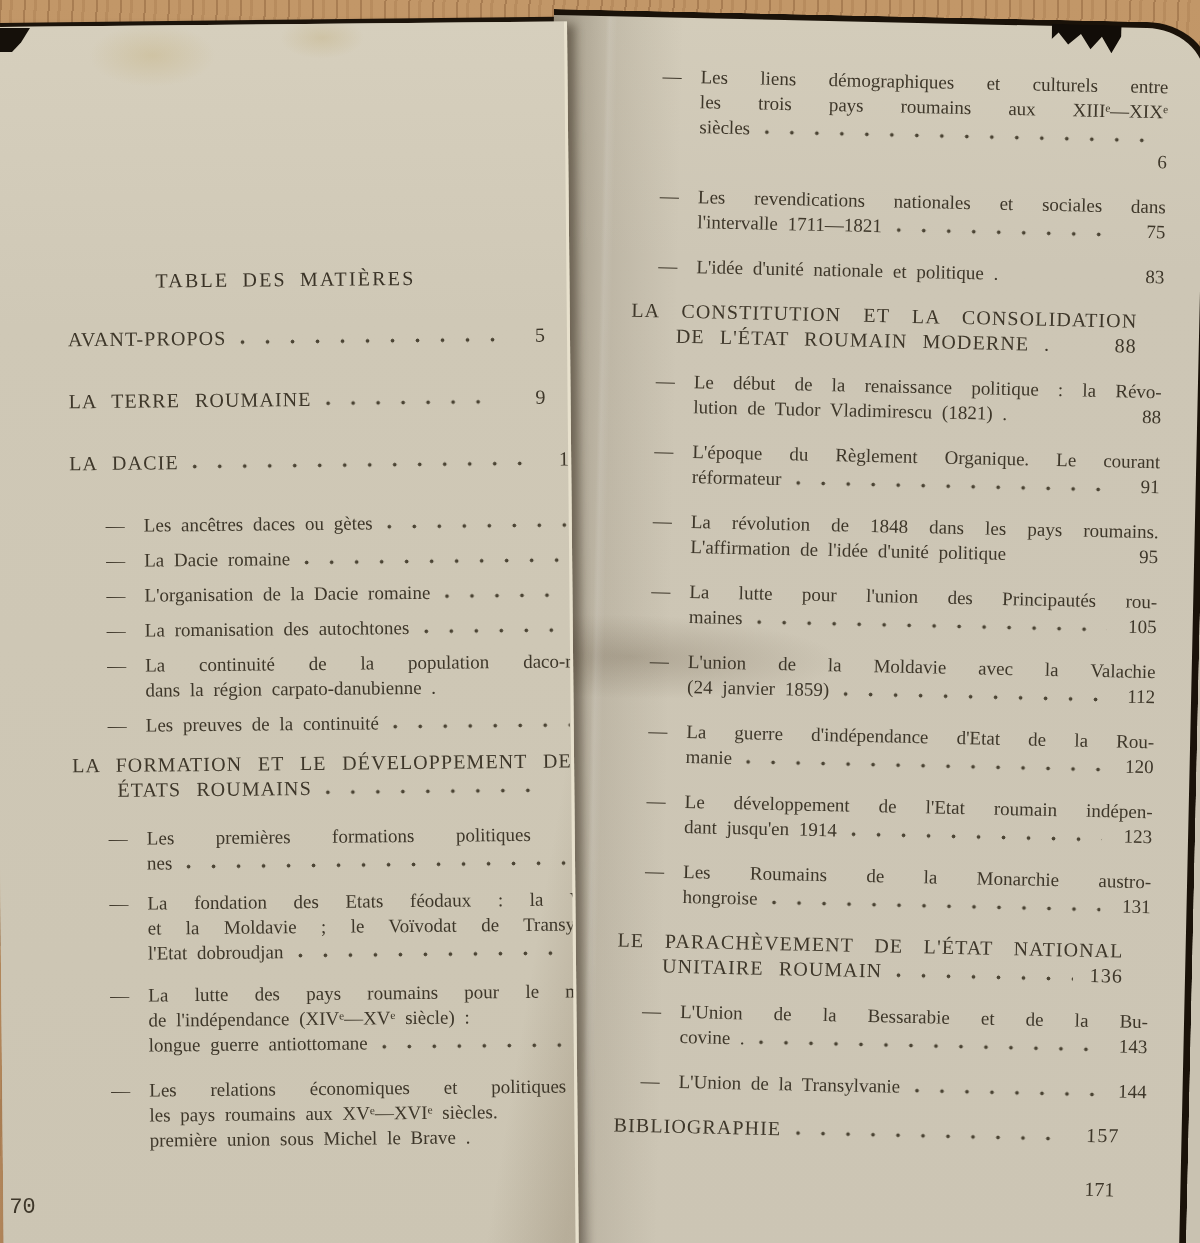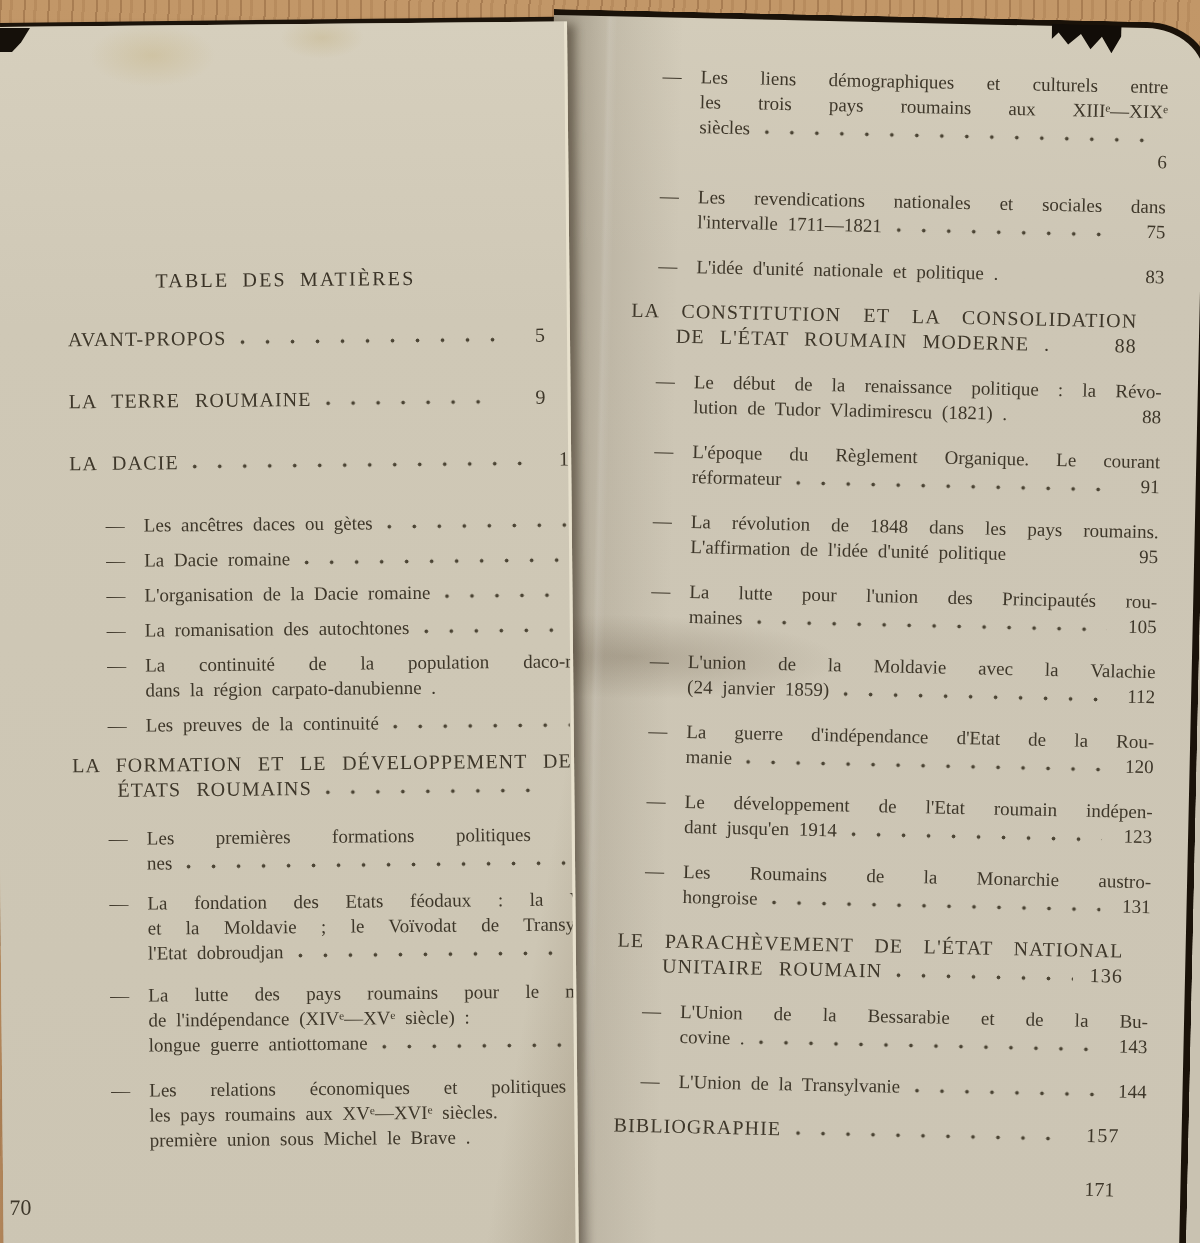--- a/index.html
+++ b/index.html
@@ -82,21 +82,21 @@
   #leftEntries .entry:nth-child(4){margin-top:8px;}
   #leftEntries .entry:nth-child(10){margin-top:15px;margin-bottom:23px;}
   #leftEntries .entry:nth-child(11){margin-bottom:15px;}
   #leftEntries .entry:nth-child(12){margin-bottom:17px;}
   #leftEntries .entry:nth-child(13){margin-bottom:20px;}
   #rightEntries .entry{margin-bottom:20px;}
   #rightEntries .entry:nth-child(4){margin-top:4px;}
   #rightEntries .entry:nth-child(13){margin-top:5px;}
   #rightEntries .entry:nth-child(16){margin-top:12px;}
 
-  .pagenum-bl{position:absolute;left:6px;top:1168px;font-size:22px;color:#3e372a;}
+  .pagenum-bl{position:absolute;left:6px;top:1168px;font-size:22px;color:#3e372a;font-family:Liberation Mono, monospace;}
   .pagenum-br{margin-top:30px;text-align:right;font-size:20px;padding-right:4px;color:#3e372a;}
 </style>
 </head>
 <body>
 
 <div class="scene">
   <div class="wood"></div>
   <div class="cover-top-left"></div>
   <div class="page-fill"></div>
 

